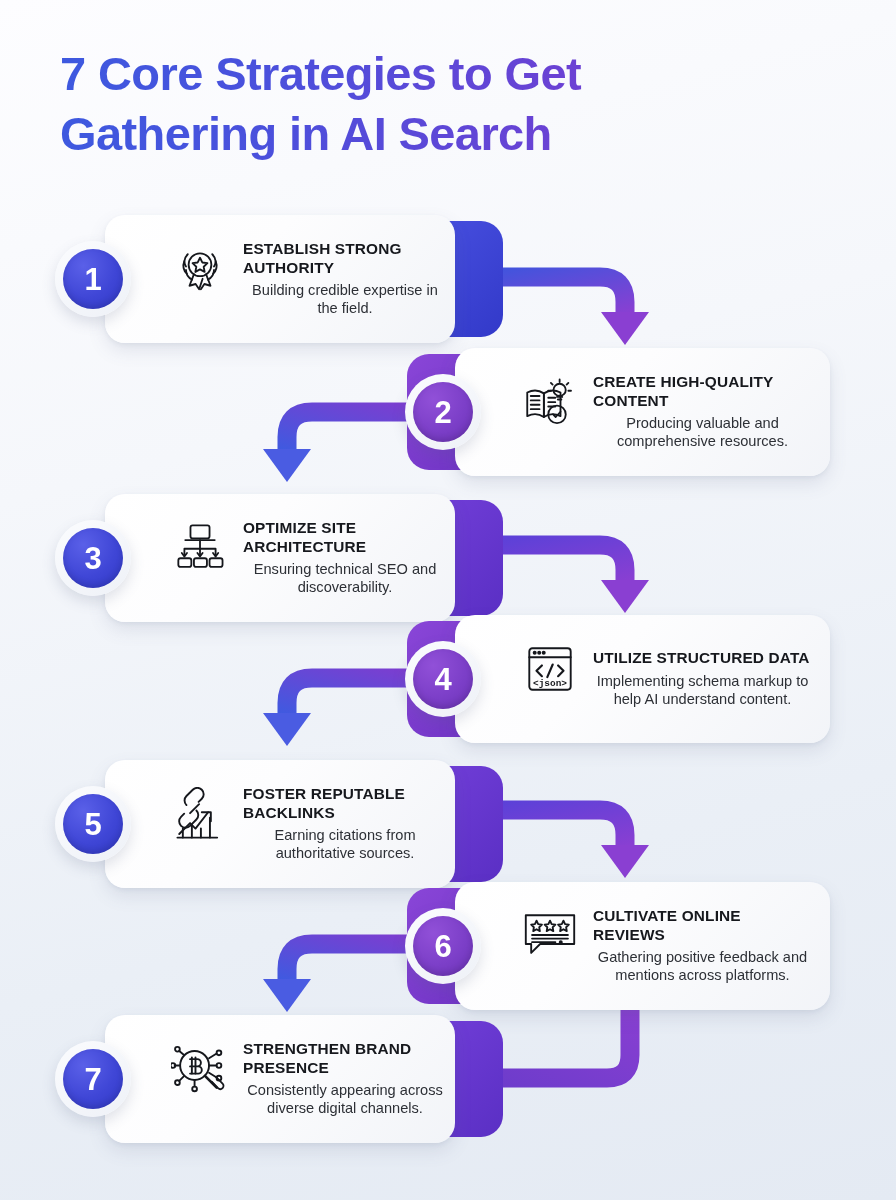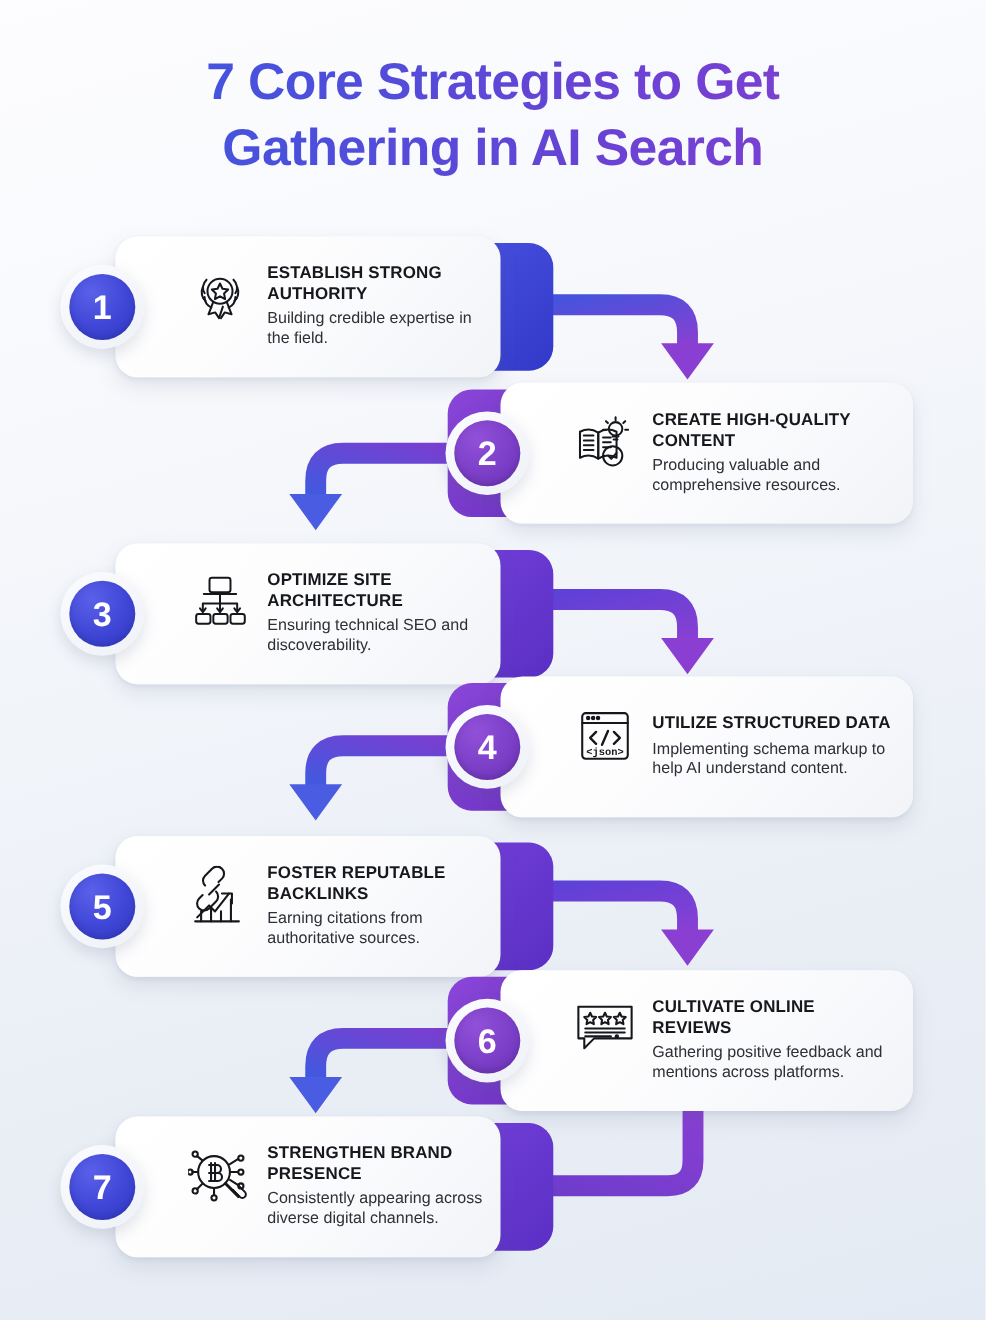--- a/index.html
+++ b/index.html
@@ -16,21 +16,20 @@
     overflow: hidden;
     -webkit-font-smoothing: antialiased;
   }
 
   
   .title-wrap {
     position: absolute;
     top: 44px;
     left: 0;
     width: 896px;
-    text-align: center;
   }
   .title {
     font-size: 47px;
     font-weight: bold;
     line-height: 1.28;
     letter-spacing: -0.6px;
     background: linear-gradient(95deg, #3a5ce0 0%, #4a50dc 30%, #6a42d4 62%, #8b3fd0 100%);
     -webkit-background-clip: text;
     background-clip: text;
     color: transparent;
@@ -139,20 +138,21 @@
     color: #16181d;
     letter-spacing: 0.15px;
     line-height: 1.2;
     text-transform: uppercase;
   }
   .desc {
     margin-top: 4px;
     font-size: 14.6px;
     color: #2d3036;
     line-height: 1.26;
+    text-align: center;
   }
 </style>
 </head>
 <body>
 
 <div class="title-wrap">
   <div class="title">
     <span>7 Core Strategies to Get</span><br>
     <span>Gathering in AI Search</span>
   </div>

